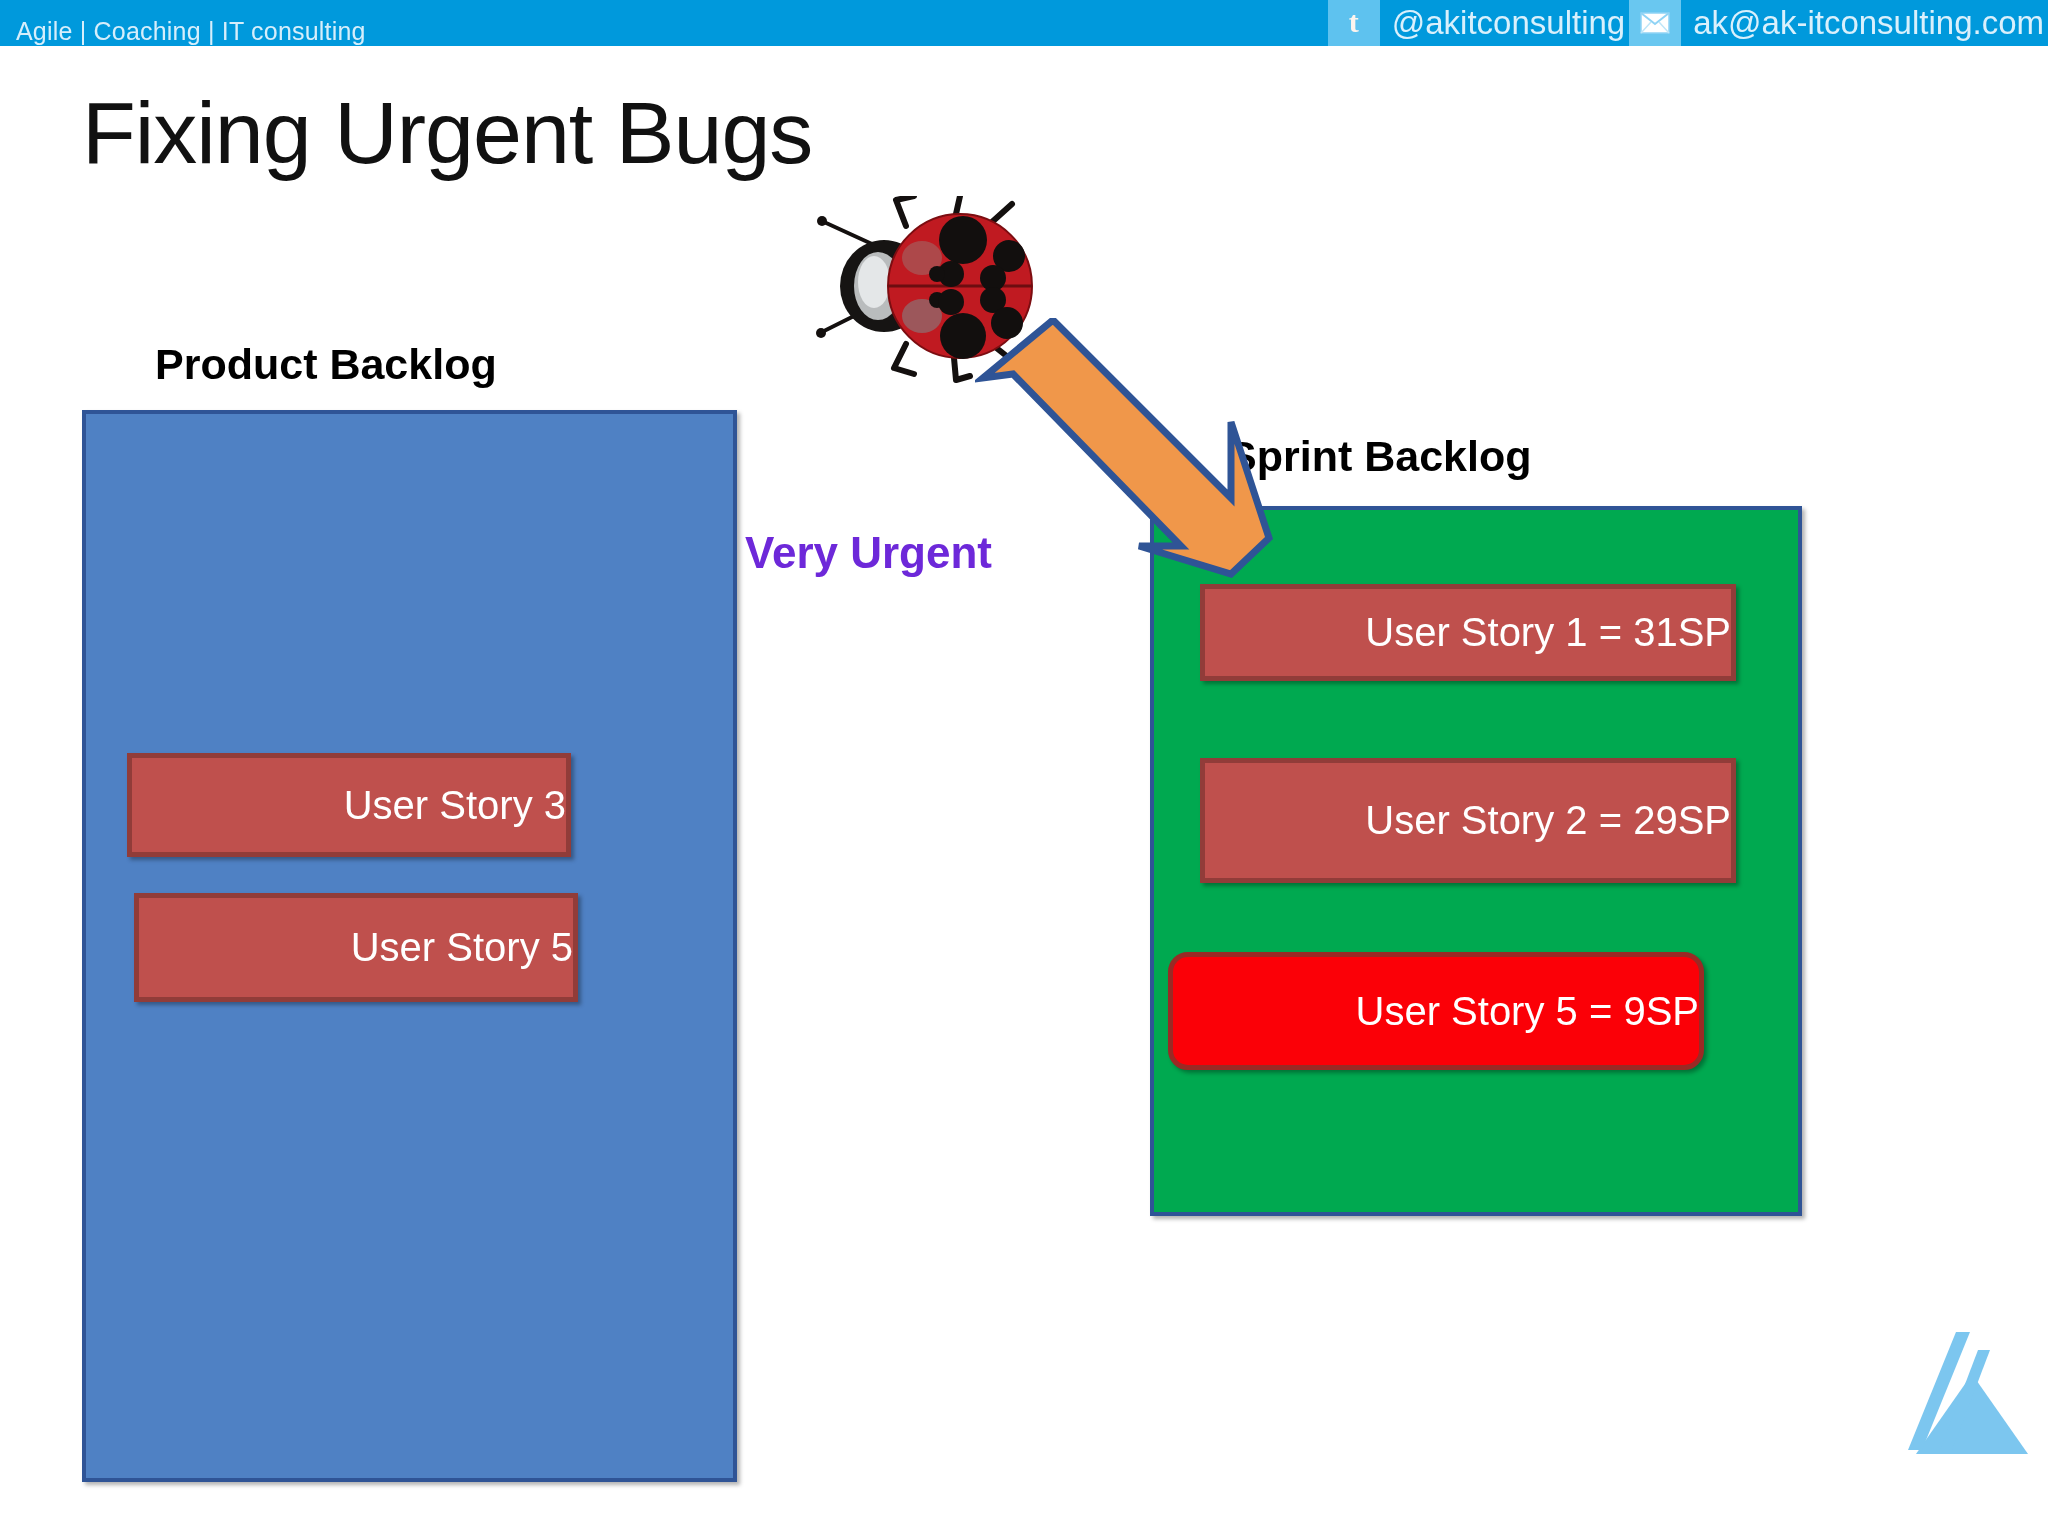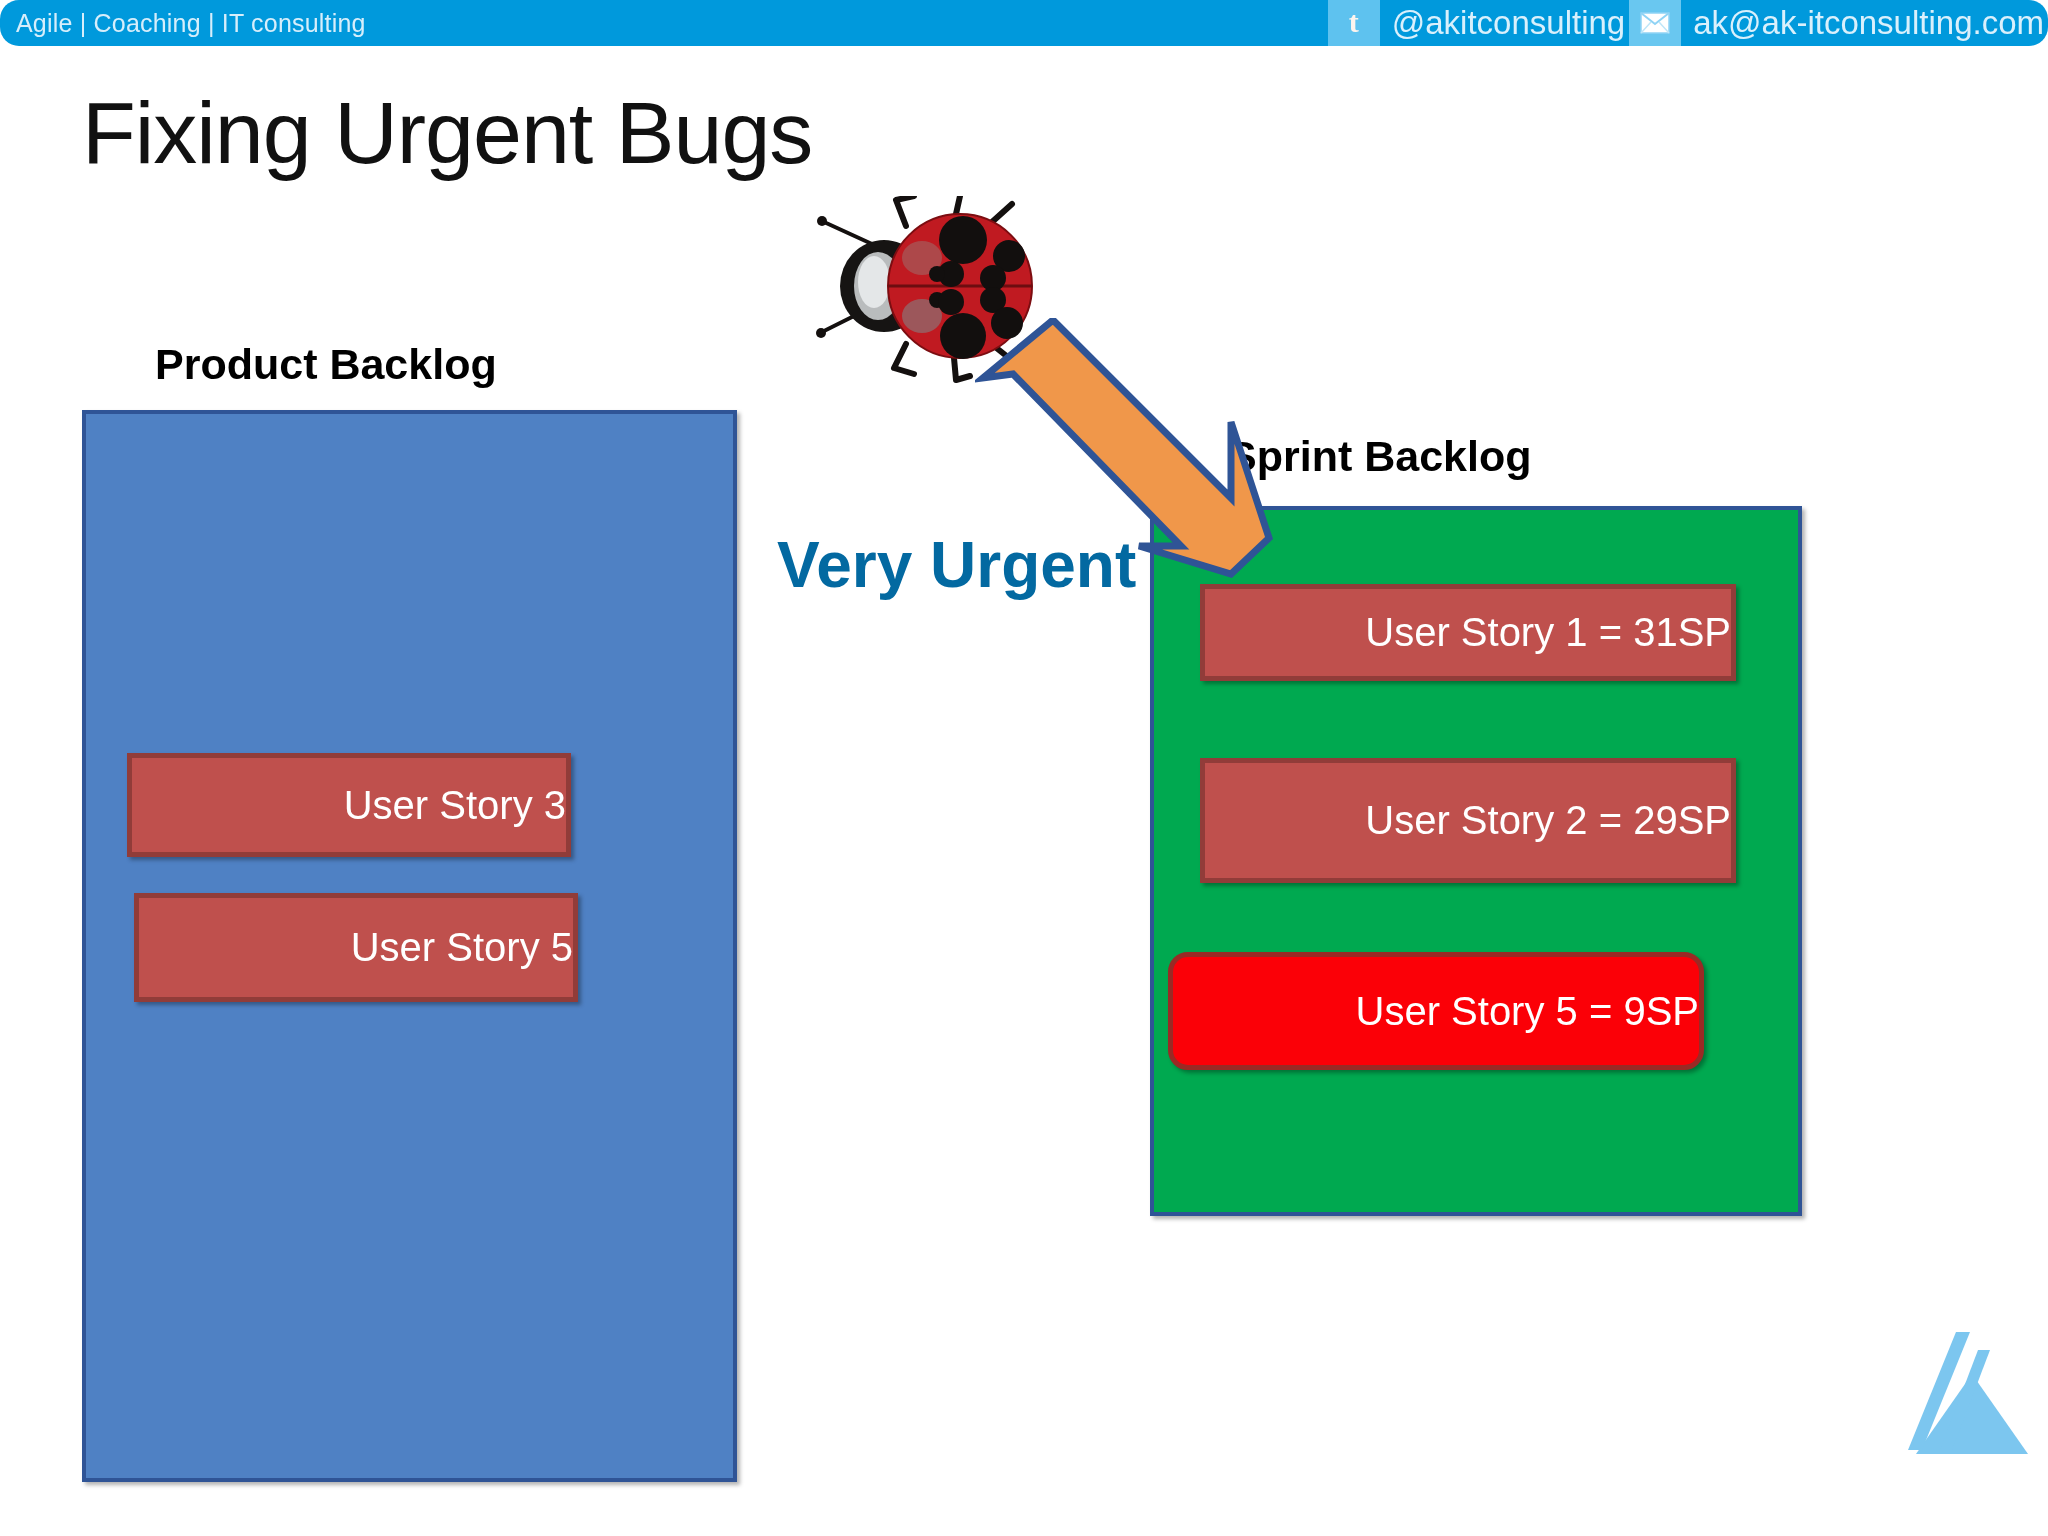--- a/index.html
+++ b/index.html
@@ -13,21 +13,21 @@
     position: relative;
     width: 2048px; height: 1536px;
     background: #ffffff;
   }
 
   
   .topbar {
     position: absolute; left: 0; top: 0;
     width: 2048px; height: 46px;
     background: #0099dc;
-    display: flex; align-items: center; border-radius: 19px;
+    display: flex; align-items: flex-end;
   }
   .topbar-left {
     color: #d6eefb;
     font-size: 25px;
     letter-spacing: .2px;
     padding-left: 16px;
     white-space: nowrap;
   }
   .topbar-right {
     margin-left: auto;
@@ -115,25 +115,24 @@
 
   
   #sb-card-0 { left: 1200px; top: 584px;  width: 536px; height: 97px; }
   #sb-card-1 { left: 1200px; top: 758px;  width: 536px; height: 125px; }
   #sb-card-2 { left: 1168px; top: 952px;  width: 536px; height: 118px; border-radius: 20px; }
 
   
   #urgent-label {
     position: absolute;
     left: 745px; top: 528px;
-    font-size: 64px;
+    font-size: 44px;
     font-weight: bold;
-    color: #0369a1;
-    white-space: nowrap;
-    margin-left: 32px;
+    color: #6d28d9;
+    white-space: nowrap;
   }
 
   
   #urgent-arrow {
     position: absolute;
     left: 975px; top: 318px;
     width: 300px; height: 262px;
   }
 
   

